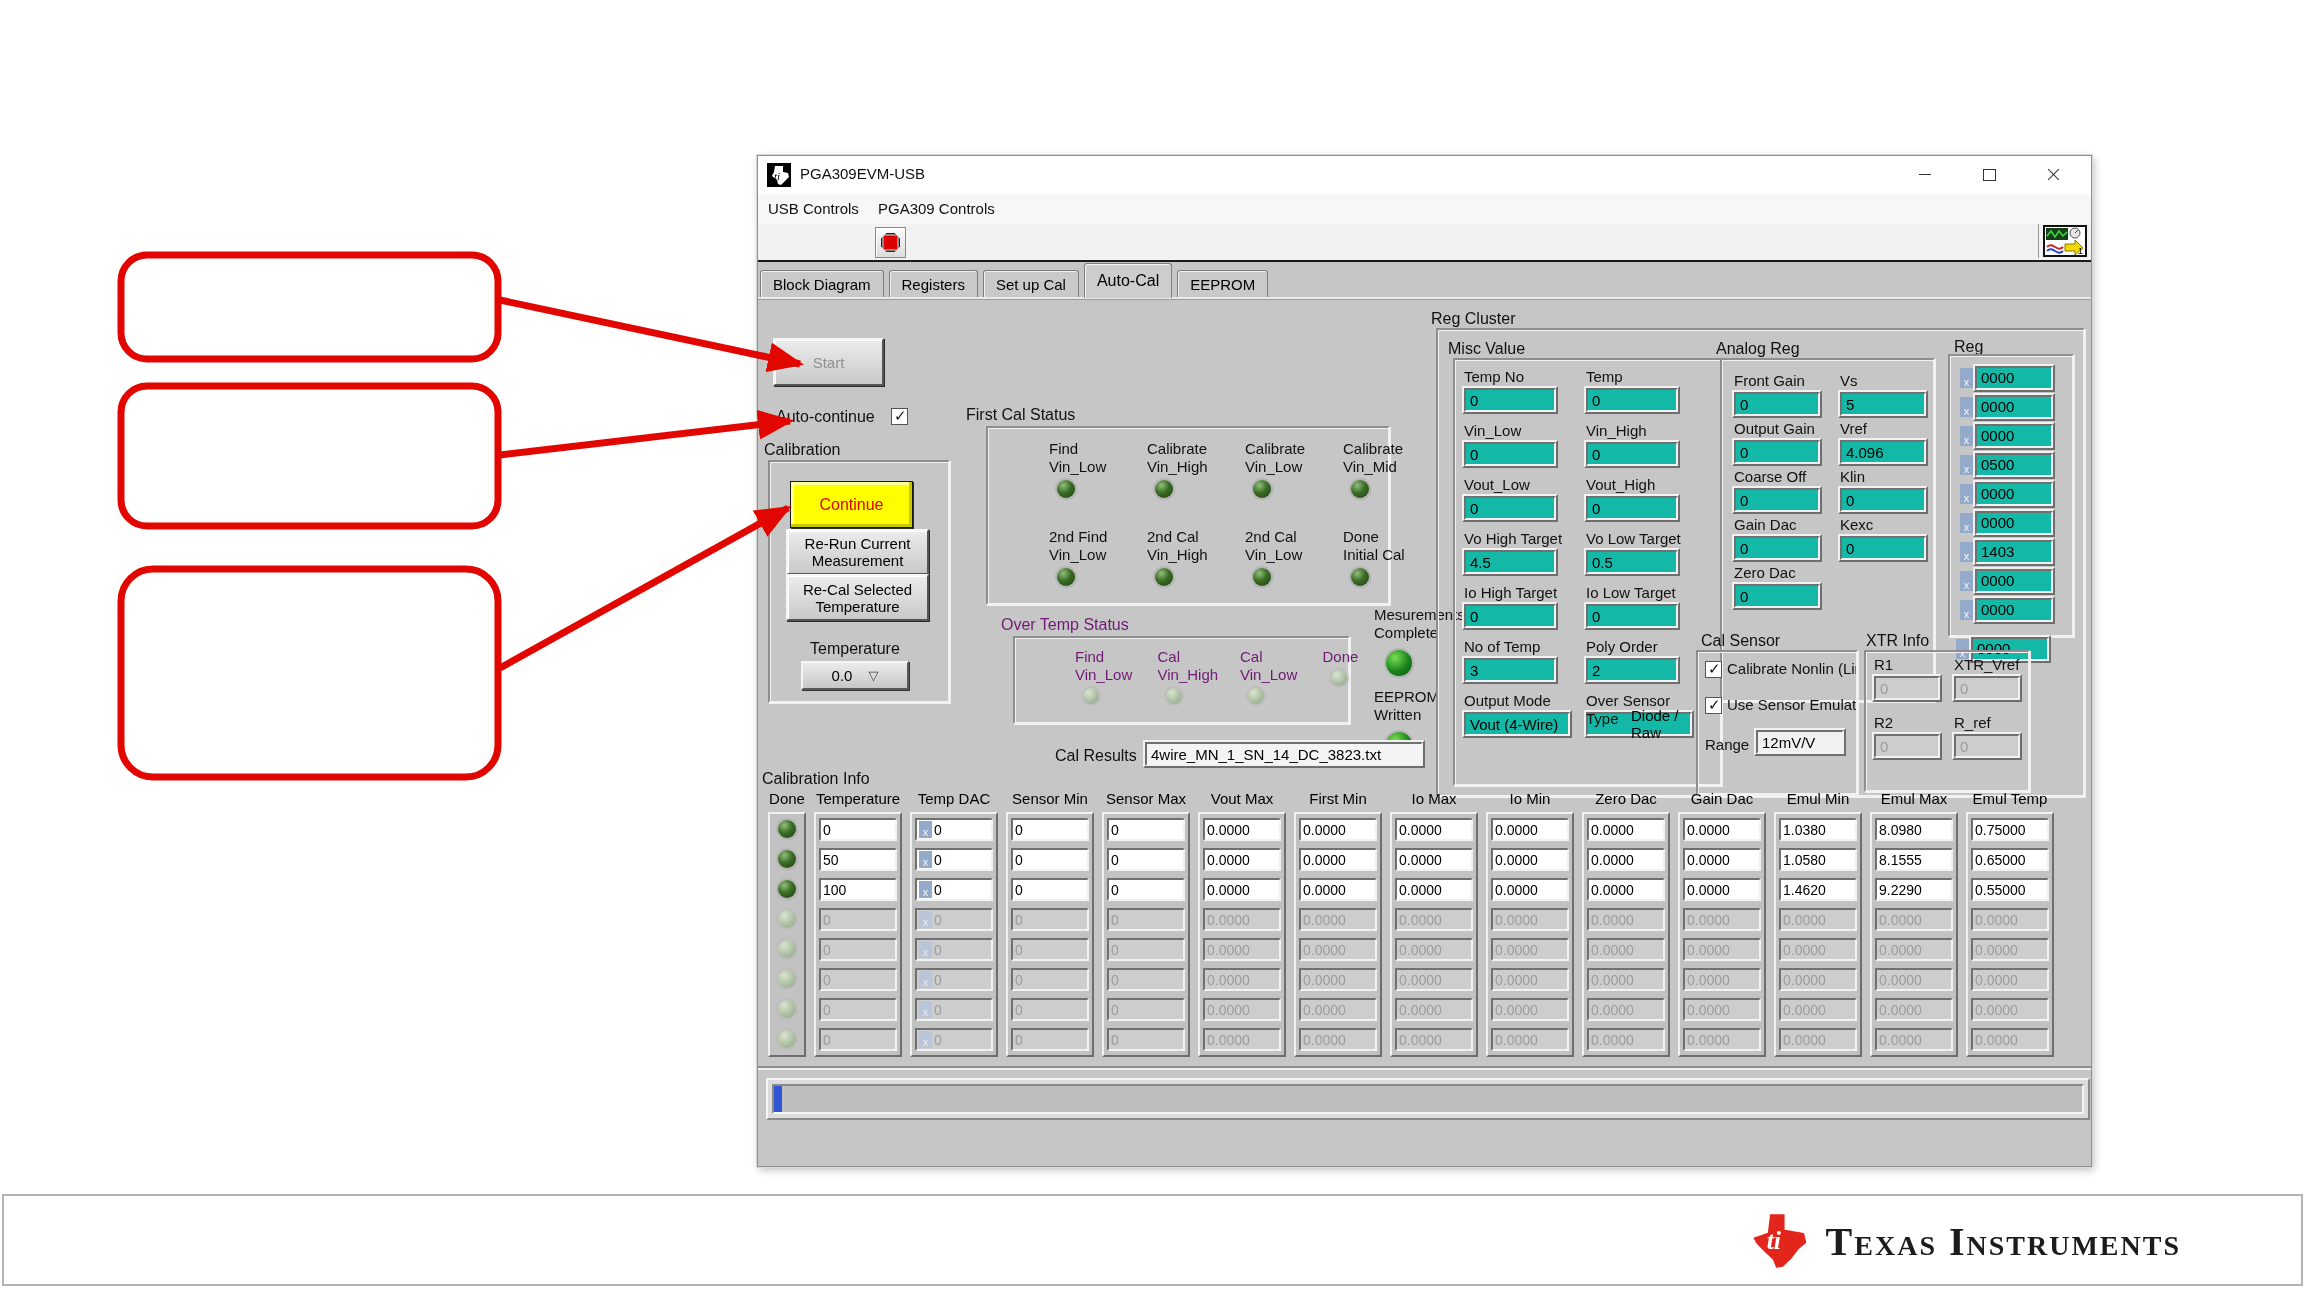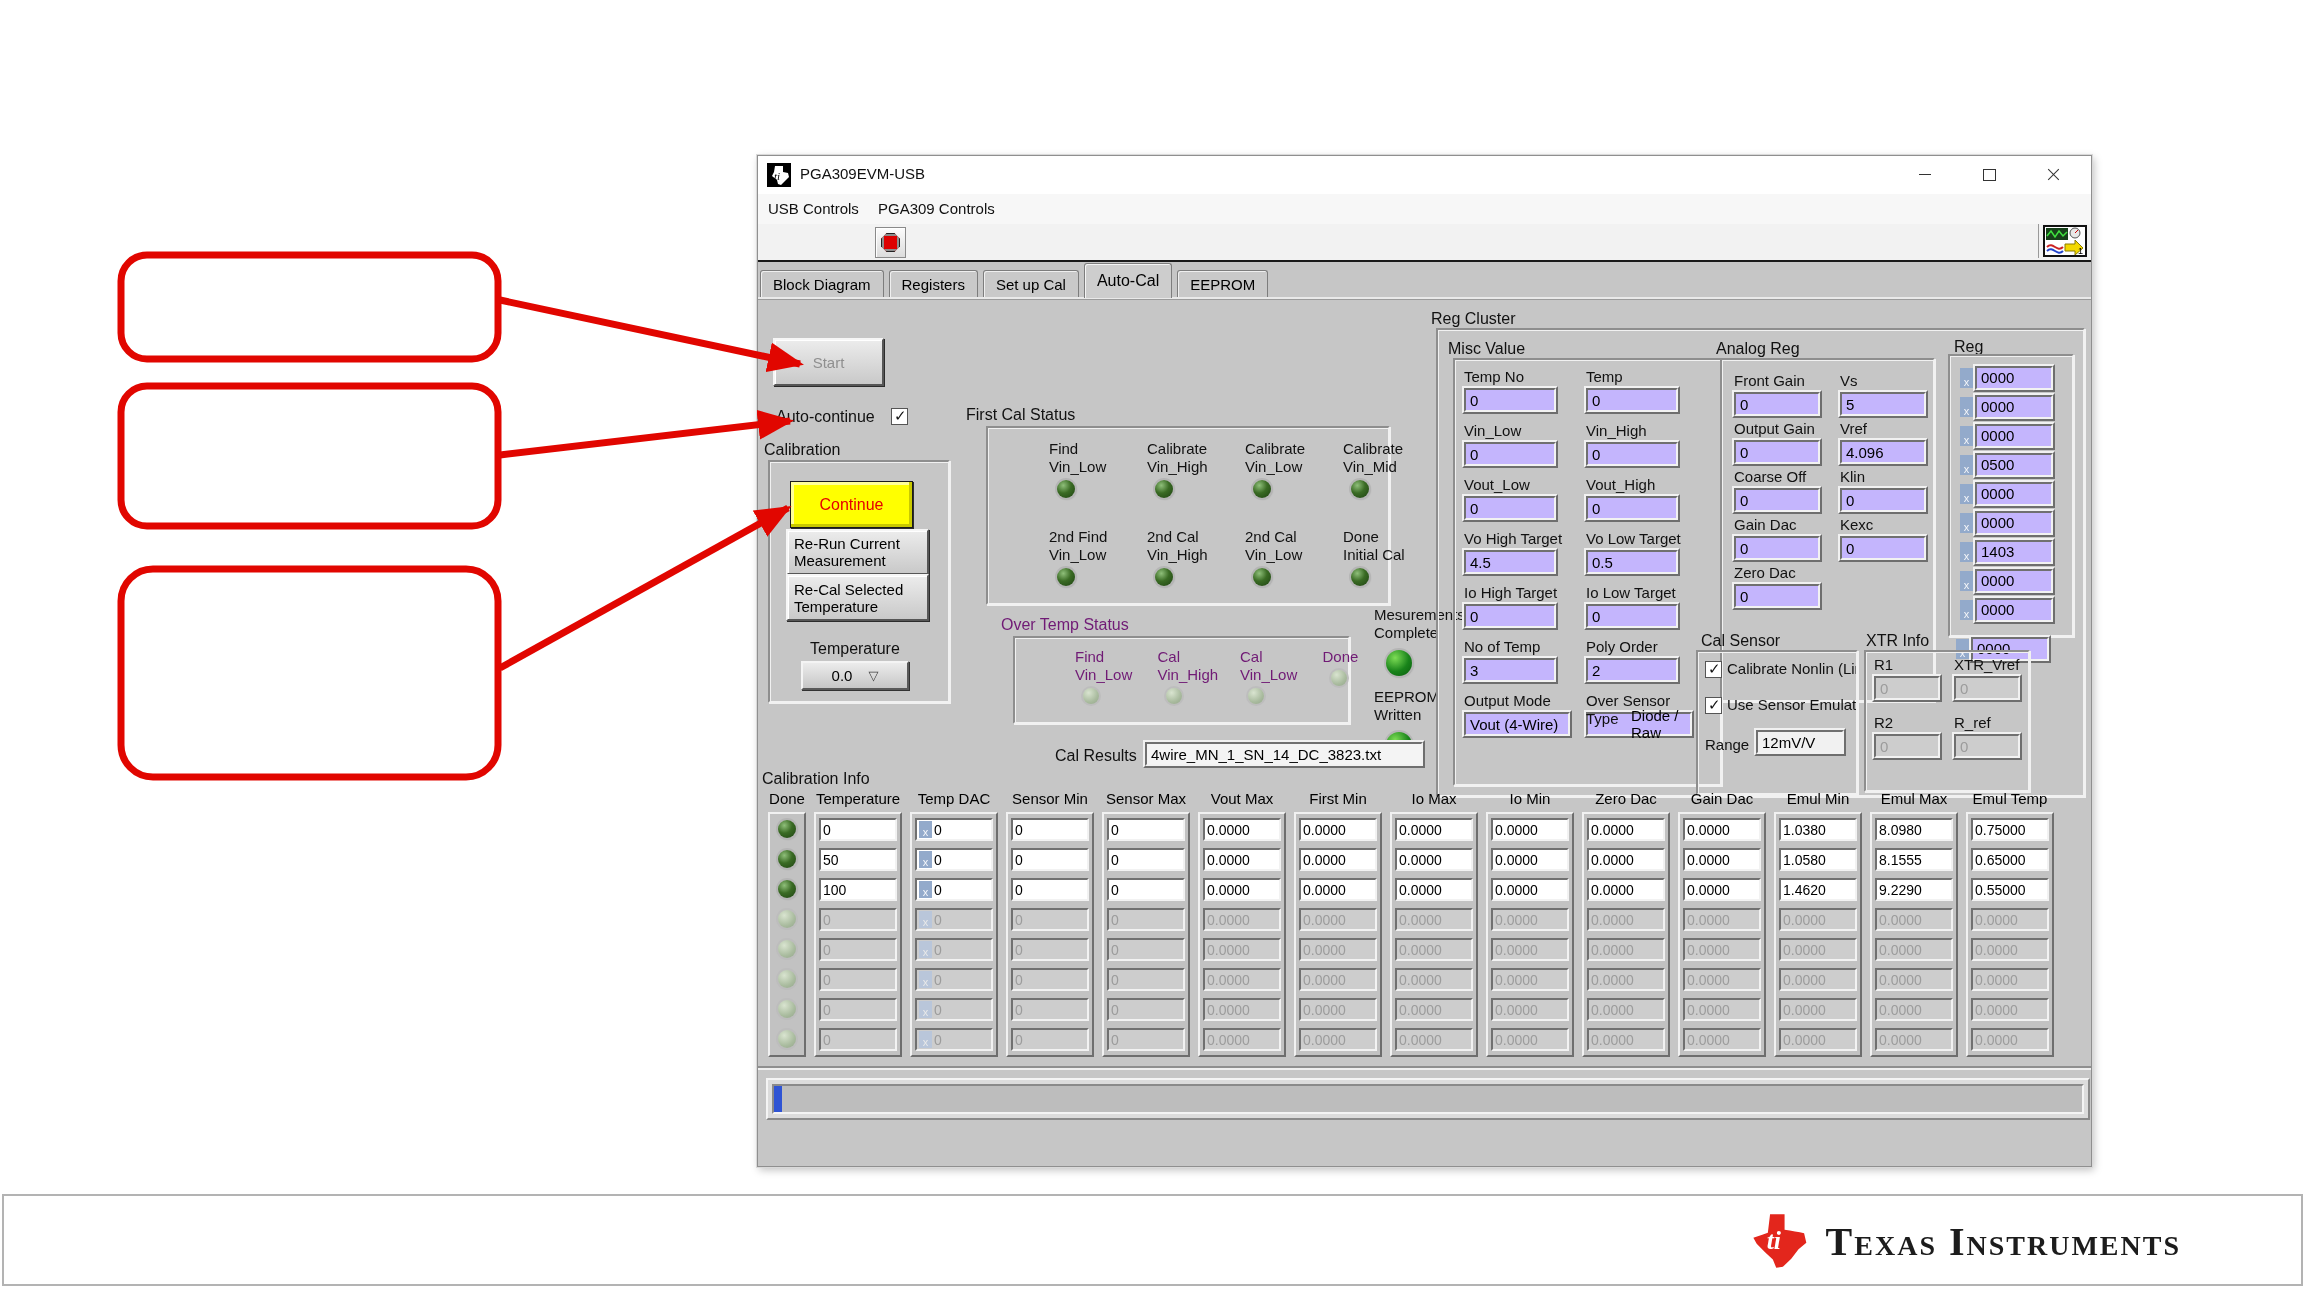--- a/index.html
+++ b/index.html
@@ -35,29 +35,29 @@
   .tab.active{height:34px;background:#cdcdcd;font-size:16px;box-shadow:inset 1px 1px 0 #f4f4f4;position:relative;z-index:2;}
   .tabline{position:absolute;left:0;top:141px;right:0;height:2px;background:#e9e9e9;border-bottom:1px solid #9b9b9b;}
   
   .body{position:absolute;left:0;top:104px;right:0;bottom:0;}
   .lv-lab{font-size:15px;color:#111;line-height:18px;}
   .dim, .dim .lv-lab{color:#701a75;}
   
   .group{position:absolute;border:2px solid;border-color:#8e8e8e #f1f1f1 #f1f1f1 #8e8e8e;
          box-shadow:inset 1px 1px 0 #f1f1f1, 1px 1px 0 #f1f1f1;}
   .rim{display:inline-block;border:2px solid;border-color:#f1f1f1 #6e6e6e #6e6e6e #f1f1f1;}
-  .lvfield{box-sizing:border-box;height:24px;min-width:60px;background:#c4b5fd;border:2px solid;
+  .lvfield{box-sizing:border-box;height:24px;min-width:60px;background:#14b8a6;border:2px solid;
            border-color:#707070 #f2f2f2 #f2f2f2 #707070;font-size:15px;padding:0 4px;
            display:flex;align-items:center;}
   .lvfield.gray{background:#cdcdcd;color:#9c9c9c;}
   .sunken{background:#e3e3e3;border:2px solid;border-color:#707070 #f2f2f2 #f2f2f2 #707070;}
   
   .lvbtn{position:absolute;background:linear-gradient(#ececec,#c9c9c9);
          border:2px solid;border-color:#f6f6f6 #565656 #565656 #f6f6f6;box-shadow:1px 1px 0 #2c2c2c, inset 1px 1px 0 #fff;
-         font-size:15px;display:flex;align-items:center;justify-content:center;text-align:left;cursor:default;}
+         font-size:15px;display:flex;align-items:center;justify-content:center;text-align:center;cursor:default;}
   .lvbtn.disabled{color:#8f8f8f;}
   .btn-yellow{background:#ffff00;color:#e60000;border:1px solid #1a1a1a;
               box-shadow:inset -3px -3px 0 #c9c900, inset 3px 3px 0 #ffff9a, 1px 1px 0 #2c2c2c;font-size:16px;}
   
   .chk{box-sizing:border-box;width:17px;height:17px;background:#fff;border:1px solid #555;position:relative;}
   .chk.checked::after{content:"\2713";position:absolute;left:2px;top:-2px;font-size:15px;color:#111;}
   
   .led{border-radius:50%;box-shadow:0 0 0 2px #b5b5b5, 1px 1px 2px rgba(0,0,0,.35);}
   .led.on{background:radial-gradient(circle at 35% 30%, #8fbf7a 0%, #3a6b24 45%, #1d4111 100%);}
   .led.bright{background:radial-gradient(circle at 35% 30%, #7ddd55 0%, #18831a 55%, #0b5c0e 100%);}

